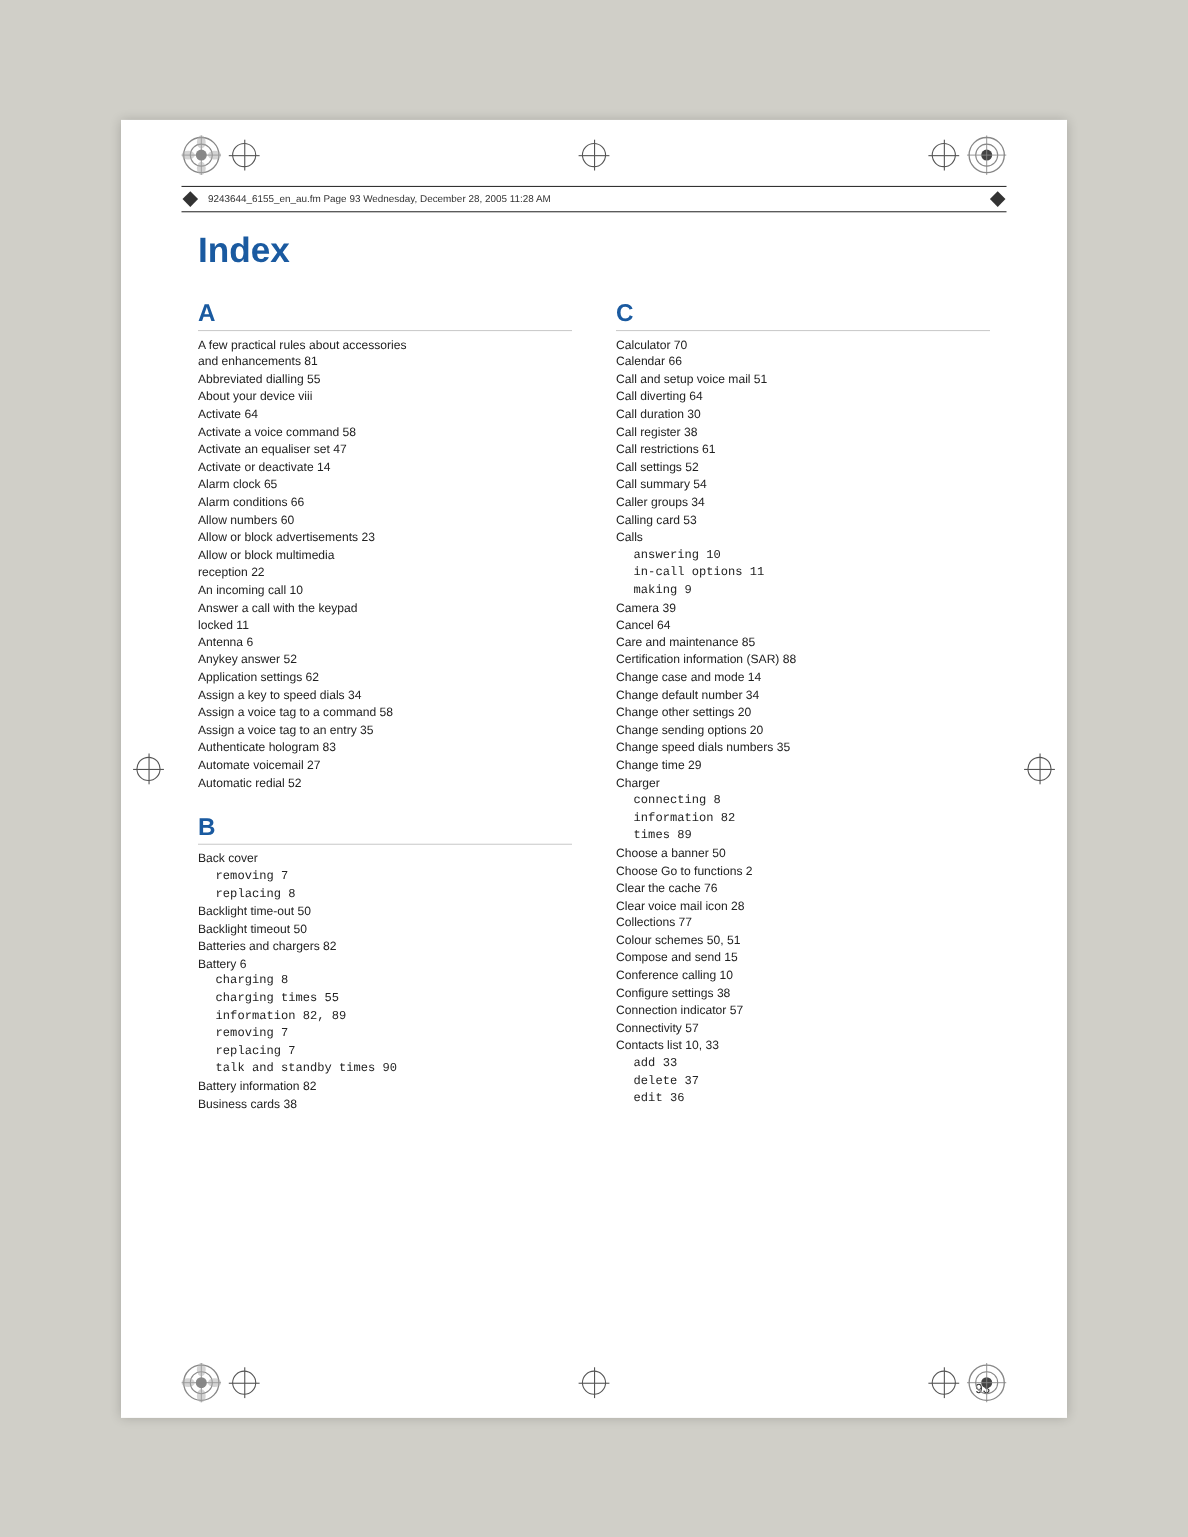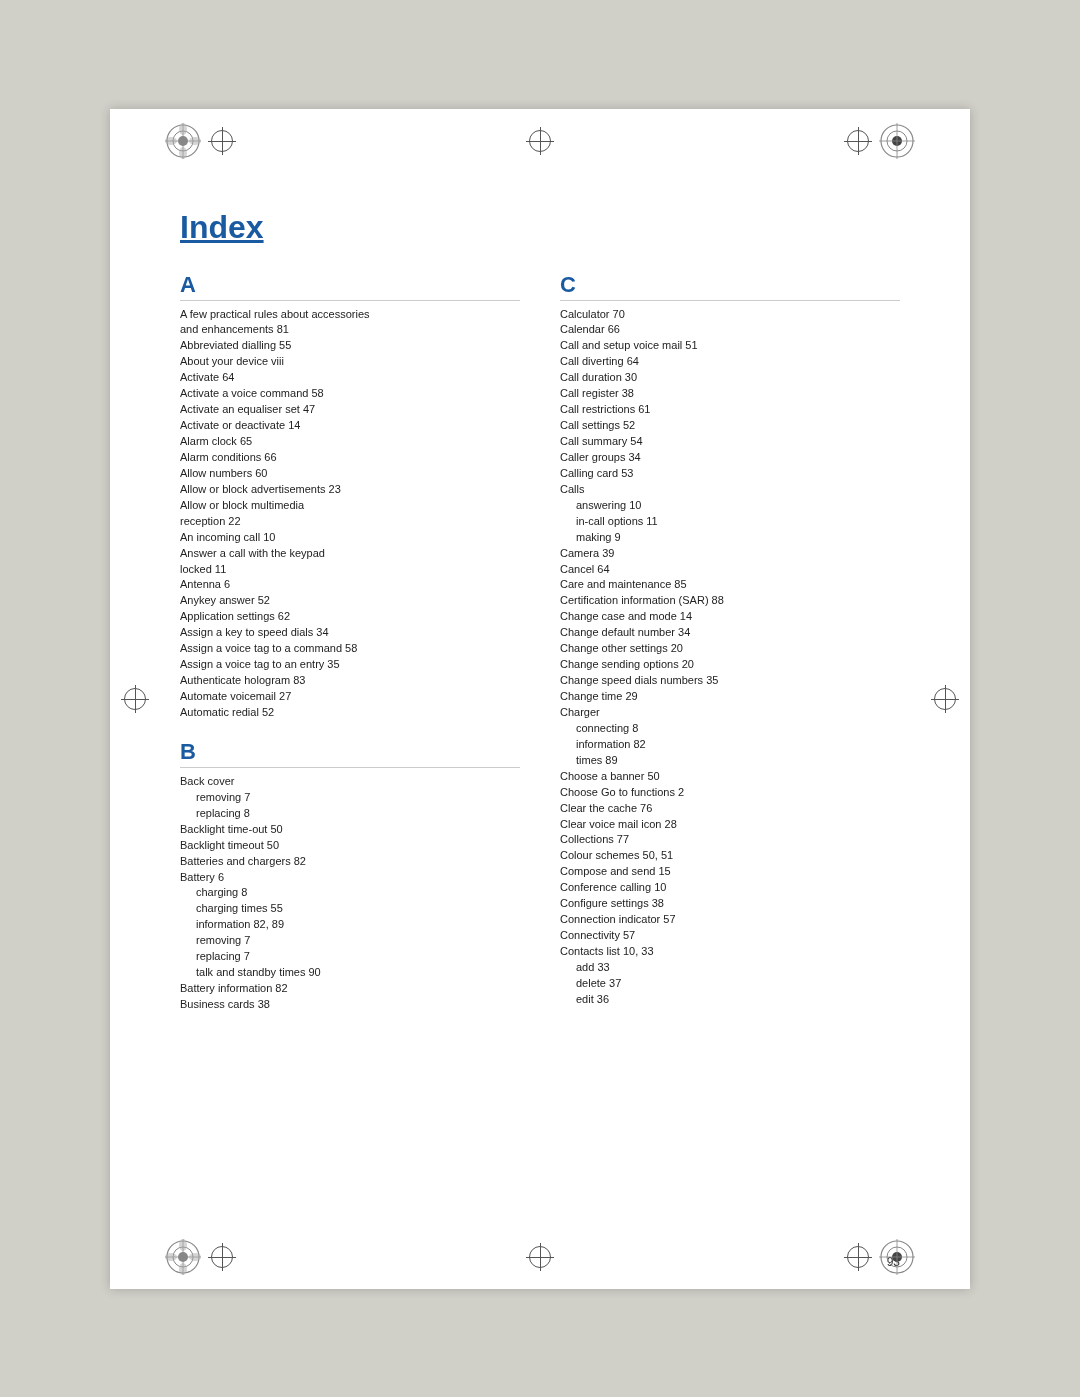--- a/index.html
+++ b/index.html
@@ -80,21 +80,20 @@
       bottom: 80px;
     }
 
     
     .index-title {
       font-size: 32px;
       font-weight: bold;
       color: #1a5aa0;
       margin-bottom: 24px;
       font-family: Arial, sans-serif;
-      text-decoration: underline;
     }
 
     
     .columns {
       display: flex;
       gap: 40px;
     }
 
     .column {
       flex: 1;
@@ -114,20 +113,21 @@
     
     .index-entry {
       font-size: 11px;
       color: #222;
       line-height: 1.45;
       font-family: Arial, sans-serif;
     }
 
     .index-entry.sub {
       padding-left: 16px;
+      font-family: Liberation Mono, monospace;
     }
 
     
     .section-b {
       margin-top: 18px;
     }
 
     
     .page-footer {
       position: absolute;
@@ -229,20 +229,25 @@
         <svg class="rosette-svg" viewBox="0 0 36 36">
           <circle cx="18" cy="18" r="16" fill="none" stroke="#888" stroke-width="1.2"></circle>
           <circle cx="18" cy="18" r="10" fill="none" stroke="#888" stroke-width="1"></circle>
           <circle cx="18" cy="18" r="5" fill="#444"></circle>
           <line x1="18" y1="0" x2="18" y2="36" stroke="#888" stroke-width="0.8"></line>
           <line x1="0" y1="18" x2="36" y2="18" stroke="#888" stroke-width="0.8"></line>
         </svg>
       </div>
     </div>
 
+    <div class="header-bar">
+      <div class="reg-diamond"></div>
+      <span class="header-text">9243644_6155_en_au.fm  Page 93  Wednesday, December 28, 2005  11:28 AM</span>
+      <div class="reg-diamond"></div>
+    </div>
 
     <div style="position:absolute; top:50%; left:14px; transform:translateY(-50%);">
       <div class="circle-cross"></div>
     </div>
 
     <div style="position:absolute; top:50%; right:14px; transform:translateY(-50%);">
       <div class="circle-cross"></div>
     </div>
 
     <div class="content-area">

